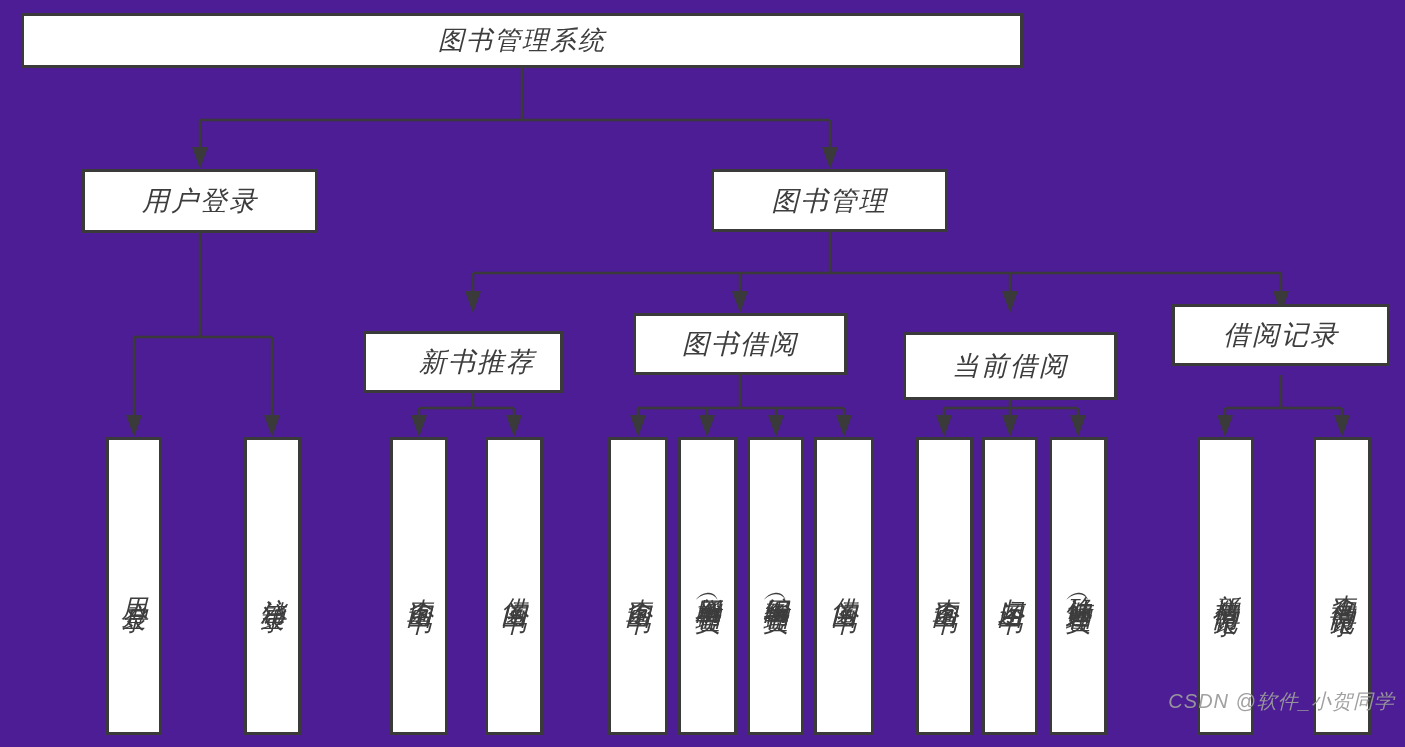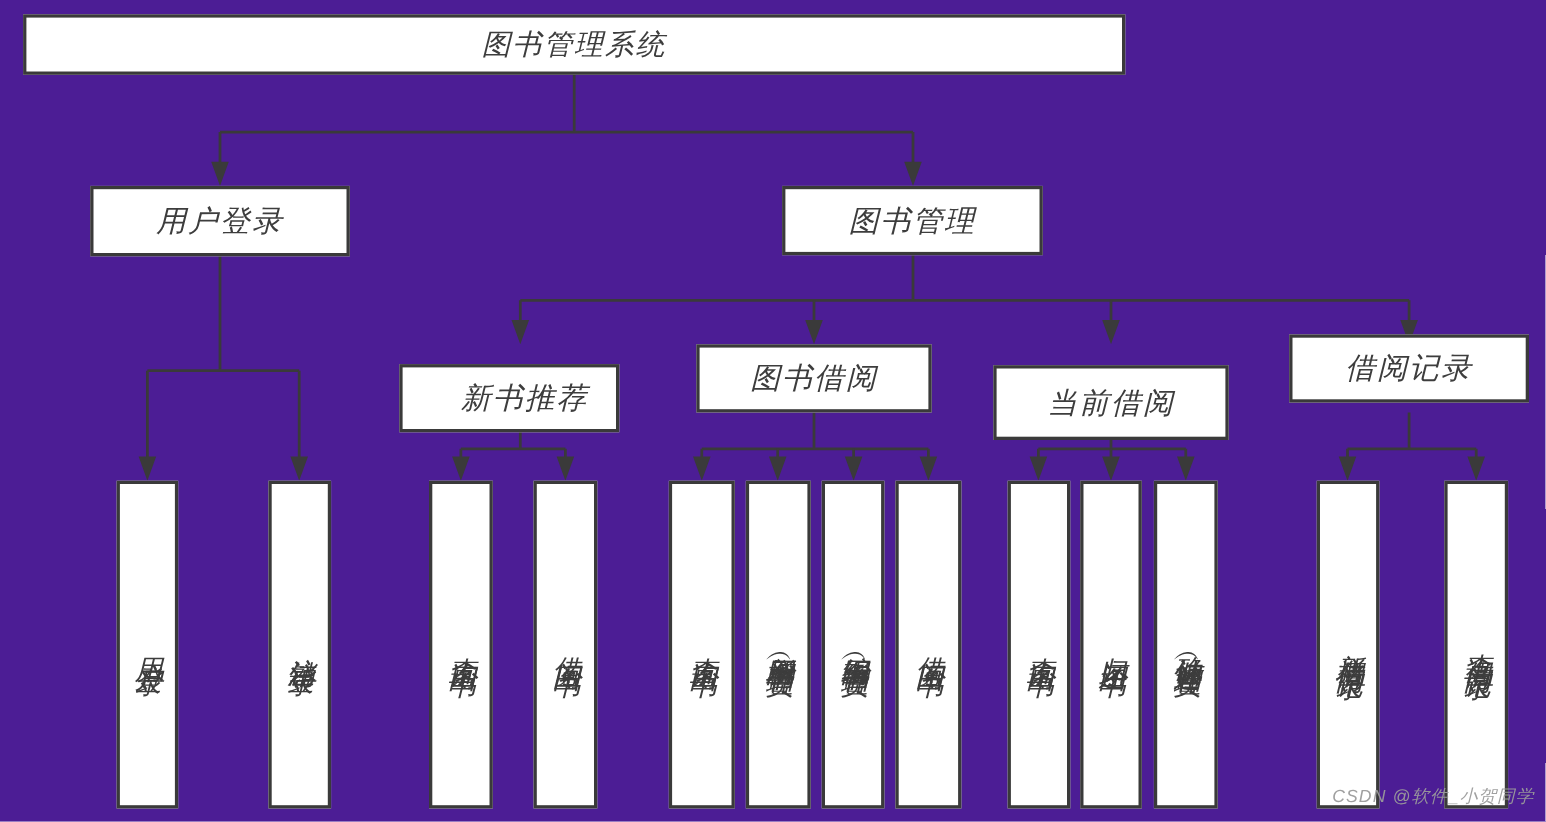--- a/index.html
+++ b/index.html
@@ -32,24 +32,24 @@
   .v-box .v-text {
     writing-mode: vertical-rl;
     text-orientation: mixed;
     letter-spacing: 4px;
     line-height: 1;
   }
   .v-box .v-text.tight { letter-spacing: 2px; }
   .watermark {
     position: absolute;
     right: 10px;
-    top: 714px;
+    top: 688px;
     z-index: 3;
     color: #9b9b9b;
-    font-size: 16px;
+    font-size: 20px;
     letter-spacing: 1px;
     white-space: nowrap;
     opacity: 0.95;
   }
 </style>
 </head>
 <body>
 
 <div class="canvas">
 

